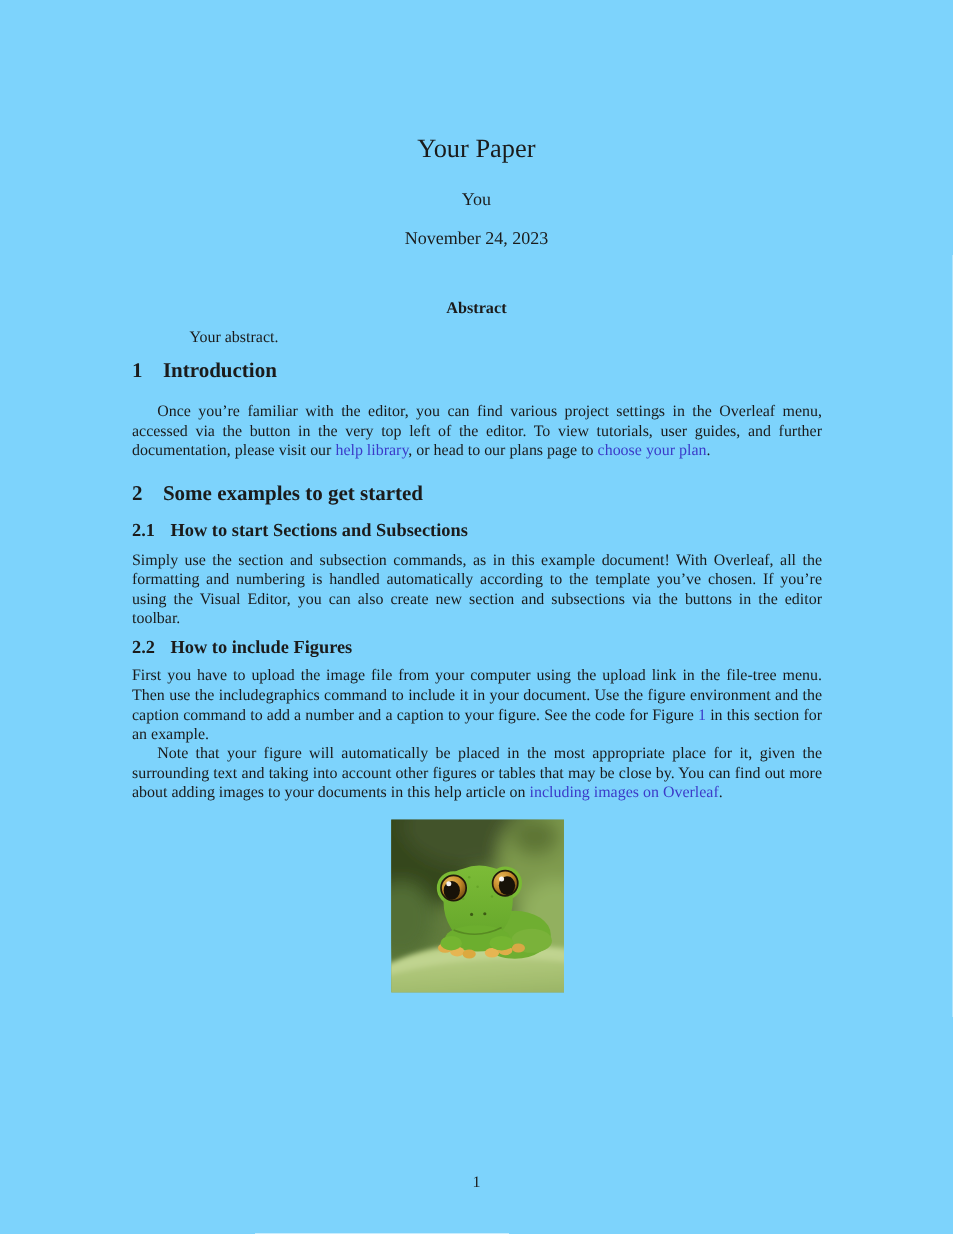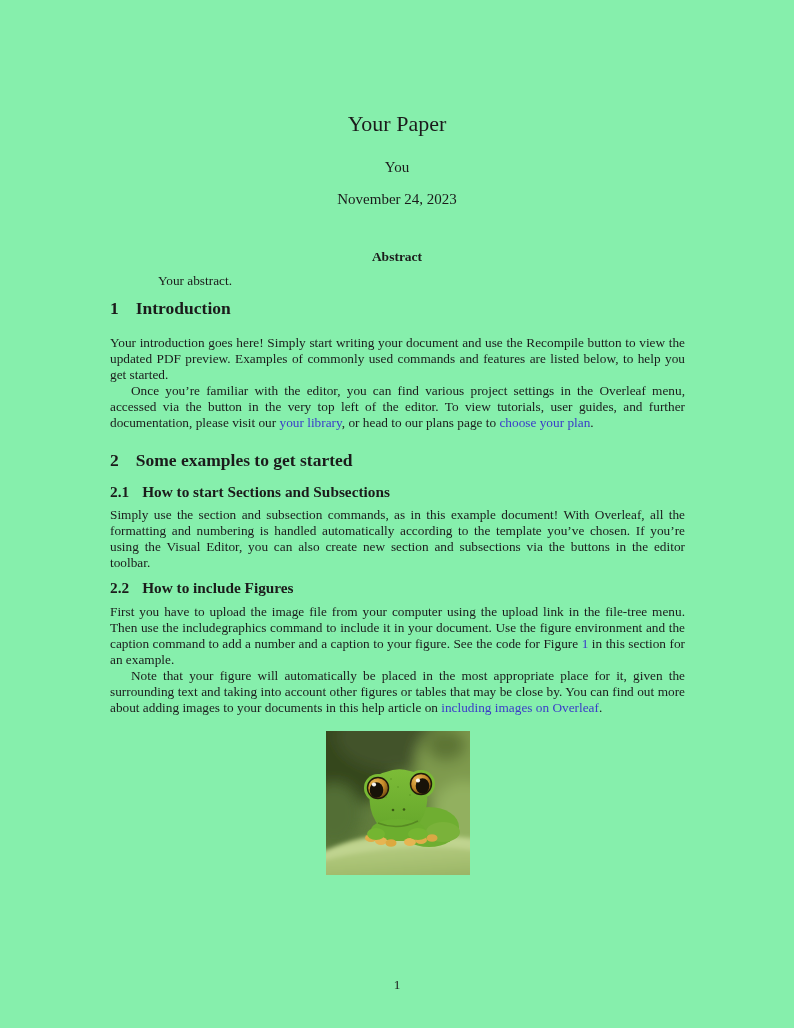--- a/index.html
+++ b/index.html
@@ -1,20 +1,20 @@
 <!DOCTYPE html>
 <html style="--link-color: #3b3bc9;"><head>
 <meta charset="utf-8">
 <style>
   html, body { margin: 0; padding: 0; background: #ffffff; }
   .page {
     position: relative;
     width: 794px;
     height: 1028px;
-    background: #86efac;
+    background: #7dd3fc;
     font-family: "Liberation Serif", "DejaVu Serif", serif;
     color: #1b1b1b;
     overflow: hidden;
   }
   .doc-header { position: absolute; top: 0; left: 0; width: 794px; }
   .title   { text-align: center; font-size: 22px; margin-top: 111px; }
   .author  { text-align: center; font-size: 15px; margin-top: 22px; }
   .date    { text-align: center; font-size: 15px; margin-top: 15px; }
   .abs-h   { text-align: center; font-size: 13.5px; font-weight: bold; margin-top: 41px; }
   .abs-b   { font-size: 13.3px; margin: 8px 158px 0 158px; line-height: 16px; }
@@ -60,22 +60,21 @@
     <div class="author">You</div>
     <div class="date">November 24, 2023</div>
     <div class="abs-h">Abstract</div>
     <div class="abs-b">Your abstract.</div>
   </div>
 
   <div class="doc-body">
 
     <h1><span class="sec-num">1</span><span>Introduction</span></h1>
 
-    <p class="body-par">Your introduction goes here! Simply start writing your document and use the Recompile button to view the updated PDF preview. Examples of commonly used commands and features are listed below, to help you get started.</p>
-    <p class="body-par indent">Once you’re familiar with the editor, you can find various project settings in the Overleaf menu, accessed via the button in the very top left of the editor. To view tutorials, user guides, and further documentation, please visit our <a class="doc-link">your library</a>, or head to our plans page to <a class="doc-link">choose your plan</a>.</p>
+    <p class="body-par indent">Once you’re familiar with the editor, you can find various project settings in the Overleaf menu, accessed via the button in the very top left of the editor. To view tutorials, user guides, and further documentation, please visit our <a class="doc-link">help library</a>, or head to our plans page to <a class="doc-link">choose your plan</a>.</p>
 
     <h1 class="sec2"><span class="sec-num">2</span><span>Some examples to get started</span></h1>
 
     <h2><span class="sub-num">2.1</span><span>How to start Sections and Subsections</span></h2>
 
     <p class="body-par">Simply use the section and subsection commands, as in this example document! With Overleaf, all the formatting and numbering is handled automatically according to the template you’ve chosen. If you’re using the Visual Editor, you can also create new section and subsections via the buttons in the editor toolbar.</p>
 
     <h2 class="sub22"><span class="sub-num">2.2</span><span>How to include Figures</span></h2>
 
     <p class="body-par">First you have to upload the image file from your computer using the upload link in the file-tree menu. Then use the includegraphics command to include it in your document. Use the figure environment and the caption command to add a number and a caption to your figure. See the code for Figure <a class="doc-link">1</a> in this section for an example.</p>

